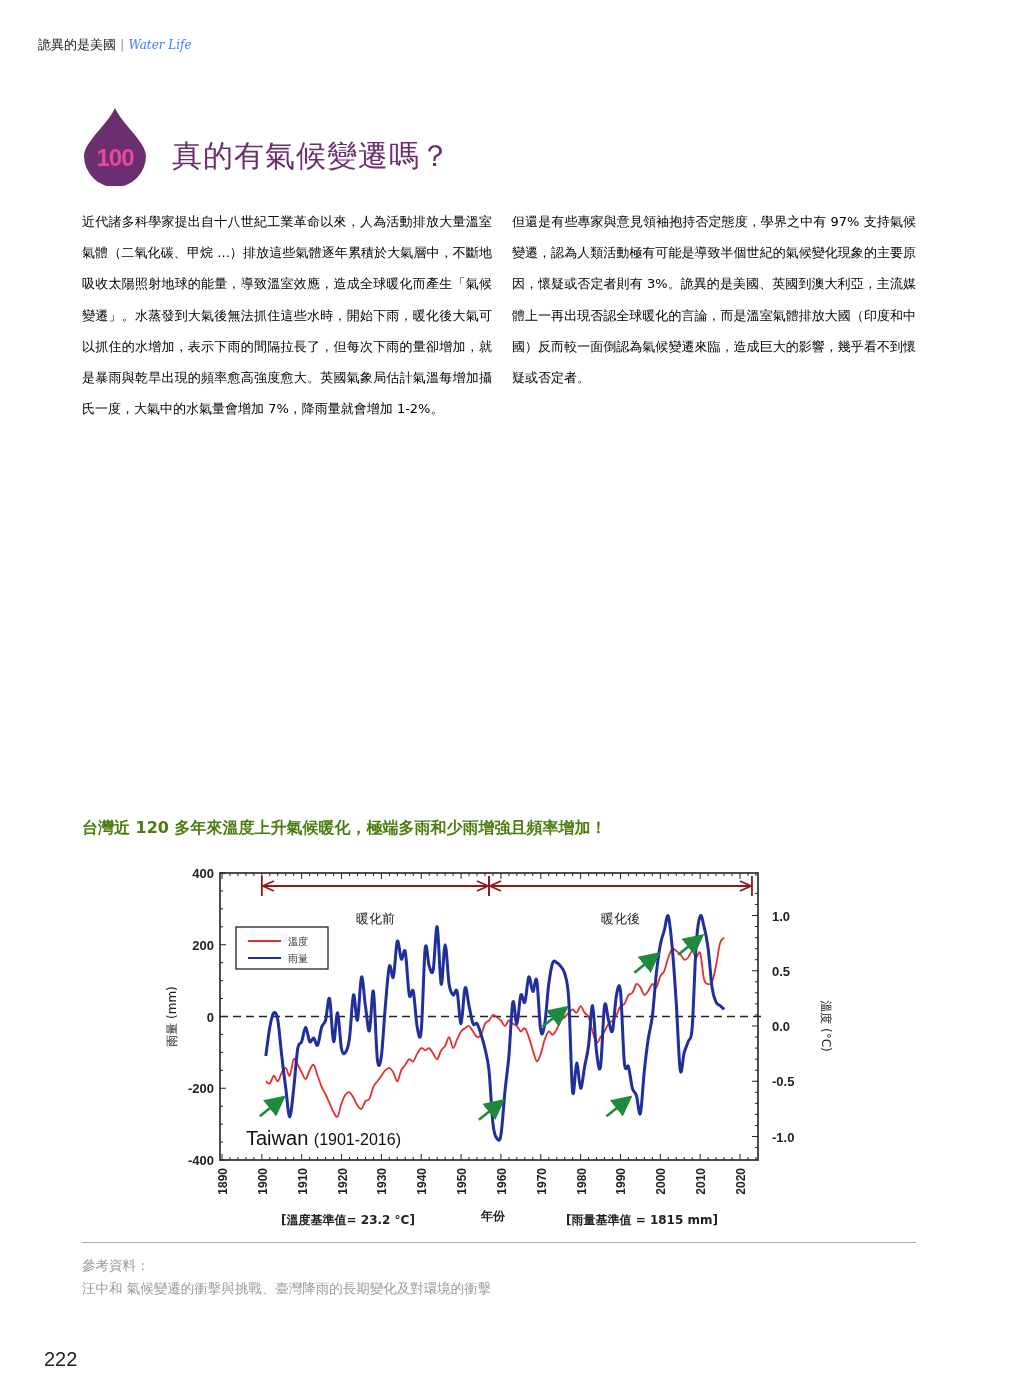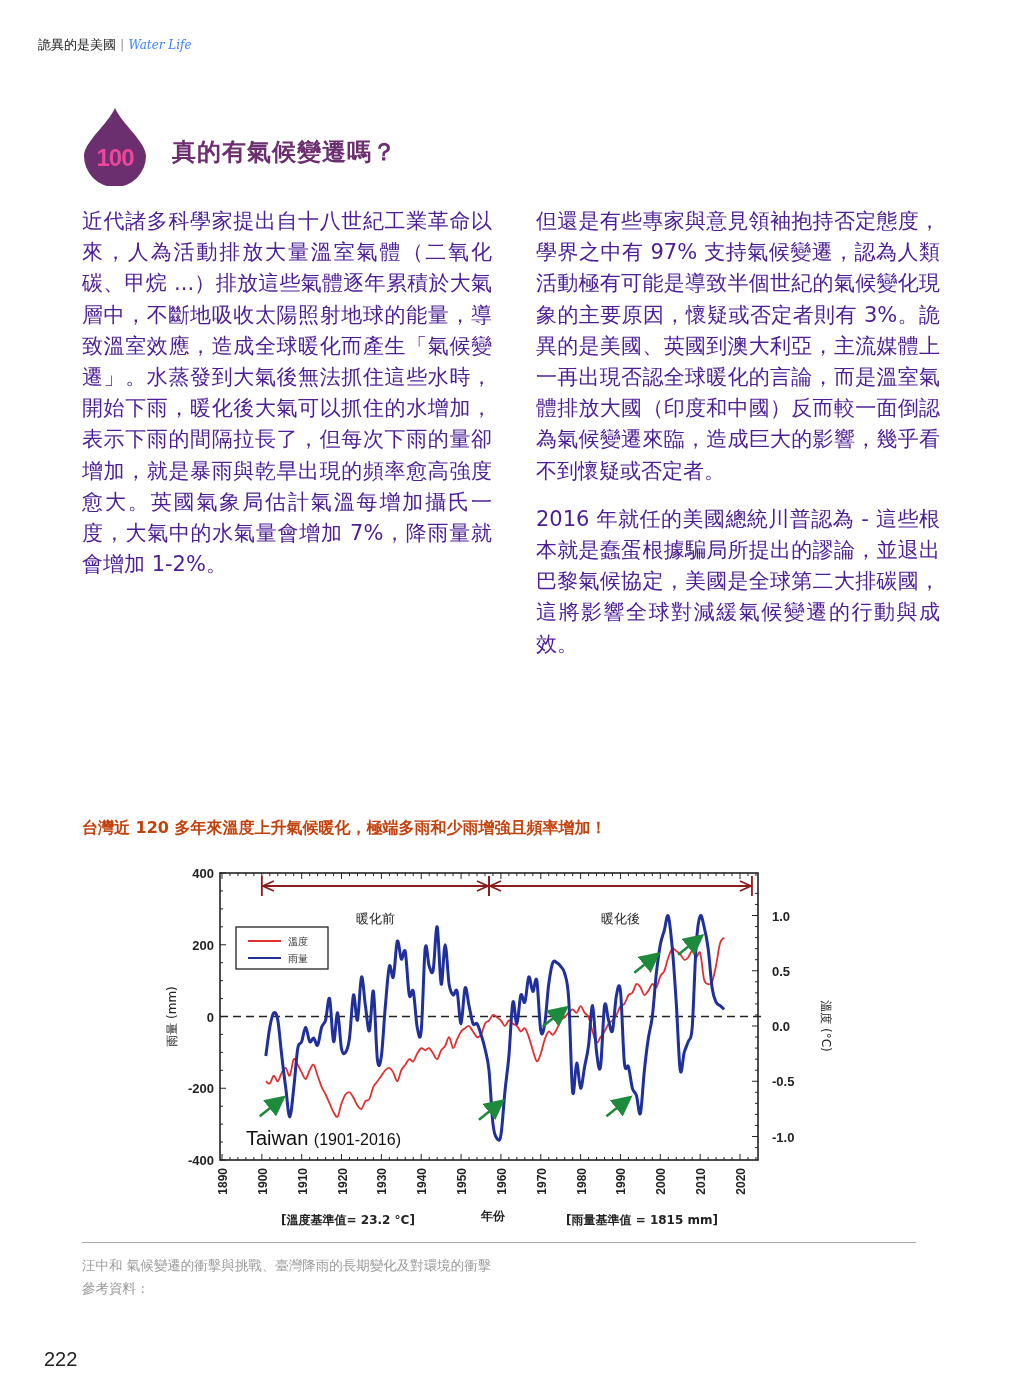--- a/index.html
+++ b/index.html
@@ -5,26 +5,26 @@
   html, body { margin: 0; padding: 0; background: #ffffff; }
   body { width: 1024px; height: 1400px; position: relative; overflow: hidden;
          font-family: "DejaVu Sans", "Liberation Sans", sans-serif; color: #3a3a3a; }
   .running-head { position: absolute; left: 38px; top: 36px; font-size: 13px; color: #222; }
   .running-head .sep { color: #999; margin: 0 4px; }
   .running-head .en { font-family: "DejaVu Serif", "Liberation Serif", serif; font-style: italic; color: #3b82f6; font-size: 12px; }
   .drop { position: absolute; left: 82px; top: 106px; width: 66px; height: 80px; }
   .drop svg { display: block; }
   .drop-num { position: absolute; left: 0; top: 38px; width: 66px; text-align: center; color: #ec4899;
               font-family: "Liberation Sans", sans-serif; font-weight: bold; font-size: 24px; letter-spacing: -1px; }
-  .title { position: absolute; left: 172px; top: 136px; font-size: 24px; font-weight: bold; color: #6b2e6e; letter-spacing: 1px; }
-  .col { position: absolute; width: 410px; font-size: 21px; line-height: 31.2px; color: #4c1d95; text-align: justify; }
+  .title { position: absolute; left: 172px; top: 136px; font-size: 30px; font-weight: normal; color: #6b2e6e; letter-spacing: 1px; }
+  .col { position: absolute; width: 410px; font-size: 13px; line-height: 31.2px; color: #000000; text-align: justify; }
   .col p { margin: 0 0 17px 0; }
   .col-left { left: 82px; top: 206px; }
-  .col-right { left: 512px; top: 206px; width: 404px; margin-left: 24px; }
-  .chart-title { position: absolute; left: 82px; top: 818px; font-size: 16px; font-weight: bold; color: #c2410c; }
+  .col-right { left: 512px; top: 206px; width: 404px; }
+  .chart-title { position: absolute; left: 82px; top: 818px; font-size: 16px; font-weight: bold; color: #4d7c0f; }
   .chart { position: absolute; left: 150px; top: 860px; width: 700px; height: 372px; }
   .divider { position: absolute; left: 82px; top: 1242px; width: 834px; height: 1px; background: #aaa; }
   .refs { position: absolute; left: 82px; top: 1254px; font-size: 13.5px; line-height: 23px; color: #9a9a9a; }
   .page-num { position: absolute; left: 44px; top: 1348px; font-size: 20px; color: #222; font-family: "Liberation Sans", sans-serif; }
 </style>
 </head>
 <body>
 
 <div class="running-head">
   <span>詭異的是美國</span><span class="sep">|</span><span class="en">Water Life</span>
@@ -36,21 +36,20 @@
   </svg>
   <div class="drop-num">100</div>
 </div>
 <div class="title">真的有氣候變遷嗎？</div>
 
 <div class="col col-left">
   <p>近代諸多科學家提出自十八世紀工業革命以來，人為活動排放大量溫室氣體（二氧化碳、甲烷 ...）排放這些氣體逐年累積於大氣層中，不斷地吸收太陽照射地球的能量，導致溫室效應，造成全球暖化而產生「氣候變遷」。水蒸發到大氣後無法抓住這些水時，開始下雨，暖化後大氣可以抓住的水增加，表示下雨的間隔拉長了，但每次下雨的量卻增加，就是暴雨與乾旱出現的頻率愈高強度愈大。英國氣象局估計氣溫每增加攝氏一度，大氣中的水氣量會增加 7%，降雨量就會增加 1-2%。</p>
 </div>
 <div class="col col-right">
   <p>但還是有些專家與意見領袖抱持否定態度，學界之中有 97% 支持氣候變遷，認為人類活動極有可能是導致半個世紀的氣候變化現象的主要原因，懷疑或否定者則有 3%。詭異的是美國、英國到澳大利亞，主流媒體上一再出現否認全球暖化的言論，而是溫室氣體排放大國（印度和中國）反而較一面倒認為氣候變遷來臨，造成巨大的影響，幾乎看不到懷疑或否定者。</p>
-  <p>2016 年就任的美國總統川普認為 - 這些根本就是蠢蛋根據騙局所提出的謬論，並退出巴黎氣候協定，美國是全球第二大排碳國，這將影響全球對減緩氣候變遷的行動與成效。</p>
 </div>
 
 <div class="chart-title">台灣近 120 多年來溫度上升氣候暖化，極端多雨和少雨增強且頻率增加！</div>
 
 <svg class="chart" id="chart" width="700" height="372" viewBox="0 0 700 372">
   <defs>
     <marker id="arrG" markerWidth="8" markerHeight="8" refX="5" refY="4" orient="auto">
       <path d="M0,0 L8,4 L0,8 Z" fill="#1e8a3c"></path>
     </marker>
   </defs>
@@ -297,17 +296,17 @@
       <text x="138" y="102" font-size="10" fill="#333" font-family="DejaVu Serif, serif">雨量</text>
       <text x="96" y="285" font-size="20" fill="#111" font-family="Liberation Sans, sans-serif"><tspan>Taiwan </tspan><tspan font-size="16">(1901-2016)</tspan></text>
       <text x="198" y="364" text-anchor="middle" font-size="12" font-weight="bold" fill="#222">[溫度基準值= 23.2 °C]</text>
       <text x="343" y="360" text-anchor="middle" font-size="12" font-weight="bold" fill="#222" font-family="DejaVu Serif, serif">年份</text>
       <text x="492" y="364" text-anchor="middle" font-size="12" font-weight="bold" fill="#222">[雨量基準值 = 1815 mm]</text>
     </g>
 </svg>
 
 <div class="divider"></div>
 <div class="refs">
+  <div>參考資料：</div>
   <div>汪中和 氣候變遷的衝擊與挑戰、臺灣降雨的長期變化及對環境的衝擊</div>
-  <div>參考資料：</div>
 </div>
 
 <div class="page-num">222</div>
 
 </body></html>

